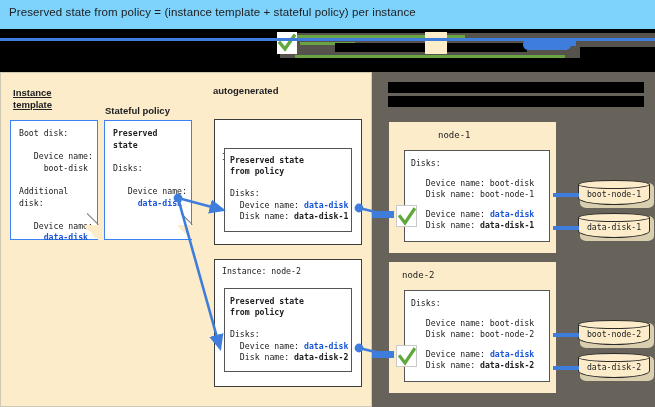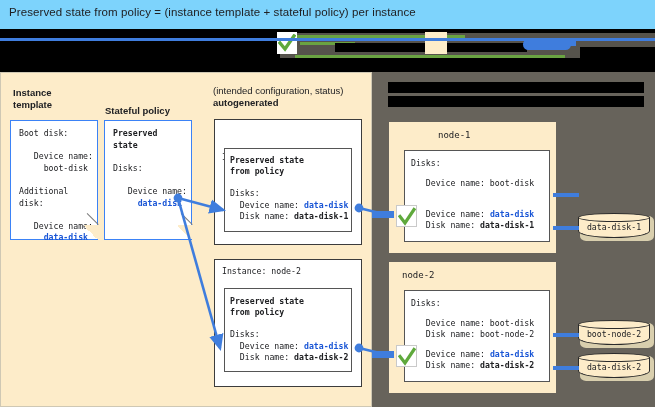--- a/index.html
+++ b/index.html
@@ -114,31 +114,30 @@
     <div class="topbar-strip"></div>
   </div>
 
   <div class="panel-left"></div>
 
   <div class="panel-right"></div>
 
   <div class="redact" style="left:388px;top:82px;width:256px;height:11px;"></div>
   <div class="redact" style="left:388px;top:96px;width:256px;height:11px;"></div>
 
-  <div class="col-head" style="left:13px;top:87px;">
+  <div class="col-head" style="left:13px;top:87px;text-decoration:underline;">
     <div>Instance</div>
     <div>template</div>
   </div>
 
   <div class="col-head" style="left:105px;top:105px;">
     <div>Stateful policy</div>
   </div>
 
   <div class="col-head" style="left:213px;top:85px;">
-    <div class="sub">(intended configuration, status)</div>
     <div>autogenerated</div>
   </div>
 
   <div class="note" style="left:10px;top:120px;width:88px;height:120px;">
     <div class="body"><span id="it-lines">Boot disk:
 
    Device name:
      boot-disk
 
 Additional
@@ -178,20 +177,21 @@
   <div class="txt bold" style="left:230px;top:307px;">from policy</div>
   <div class="txt" style="left:230px;top:329px;">Disks:</div>
   <div class="txt" style="left:230px;top:341px;"><span>  Device name: </span><span class="blue">data-disk</span></div>
   <div class="txt" style="left:230px;top:352px;"><span>  Disk name: </span><span class="bold">data-disk-2</span></div>
 
   <div class="nodebox" style="left:389px;top:122px;width:167px;height:131px;"></div>
   <div class="txt" style="left:402px;top:130px;font-size:9px;padding-left:36px;">node-1</div>
   <div class="inner-rect" style="left:404px;top:150px;width:146px;height:92px;"></div>
   <div class="txt" style="left:411px;top:158px;">Disks:</div>
   <div class="txt" style="left:411px;top:178px;">   Device name: boot-disk</div>
+  <div class="txt" style="left:411px;top:189px;">   Disk name: boot-node-1</div>
   <div class="txt" style="left:411px;top:209px;"><span>   Device name: </span><span class="blue">data-disk</span></div>
   <div class="txt" style="left:411px;top:220px;"><span>   Disk name: </span><span class="bold">data-disk-1</span></div>
 
   <div class="nodebox" style="left:389px;top:262px;width:167px;height:131px;"></div>
   <div class="txt" style="left:402px;top:270px;font-size:9px;">node-2</div>
   <div class="inner-rect" style="left:404px;top:290px;width:146px;height:92px;"></div>
   <div class="txt" style="left:411px;top:298px;">Disks:</div>
   <div class="txt" style="left:411px;top:318px;">   Device name: boot-disk</div>
   <div class="txt" style="left:411px;top:329px;">   Disk name: boot-node-2</div>
   <div class="txt" style="left:411px;top:349px;"><span>   Device name: </span><span class="blue">data-disk</span></div>
@@ -201,20 +201,26 @@
     <svg width="18" height="19" viewBox="0 0 18 19">
         <path d="M2 9.5 L7 16 L16 2.5" stroke="#5fa93c" stroke-width="3.2" fill="none" stroke-linecap="square"></path>
       </svg>
   </div>
   <div class="checkbadge" style="left:396px;top:345px;">
     <svg width="18" height="19" viewBox="0 0 18 19">
         <path d="M2 9.5 L7 16 L16 2.5" stroke="#5fa93c" stroke-width="3.2" fill="none" stroke-linecap="square"></path>
       </svg>
   </div>
 
+  <div class="cyl" style="left:578px;top:180px;">
+    <div class="shadow"></div>
+    <div class="bodyr"></div>
+    <div class="top"></div>
+    <div class="lbl">boot-node-1</div>
+  </div>
   <div class="cyl" style="left:578px;top:213px;">
     <div class="shadow"></div>
     <div class="bodyr"></div>
     <div class="top"></div>
     <div class="lbl">data-disk-1</div>
   </div>
   <div class="cyl" style="left:578px;top:320px;">
     <div class="shadow"></div>
     <div class="bodyr"></div>
     <div class="top"></div>

